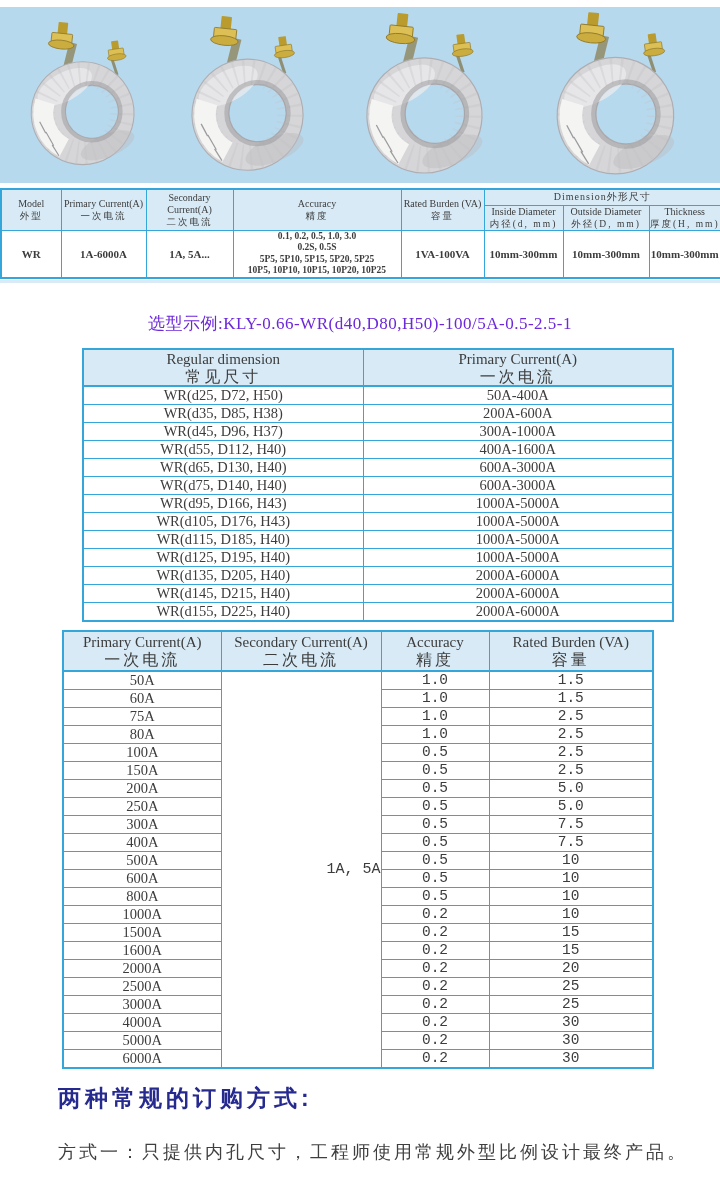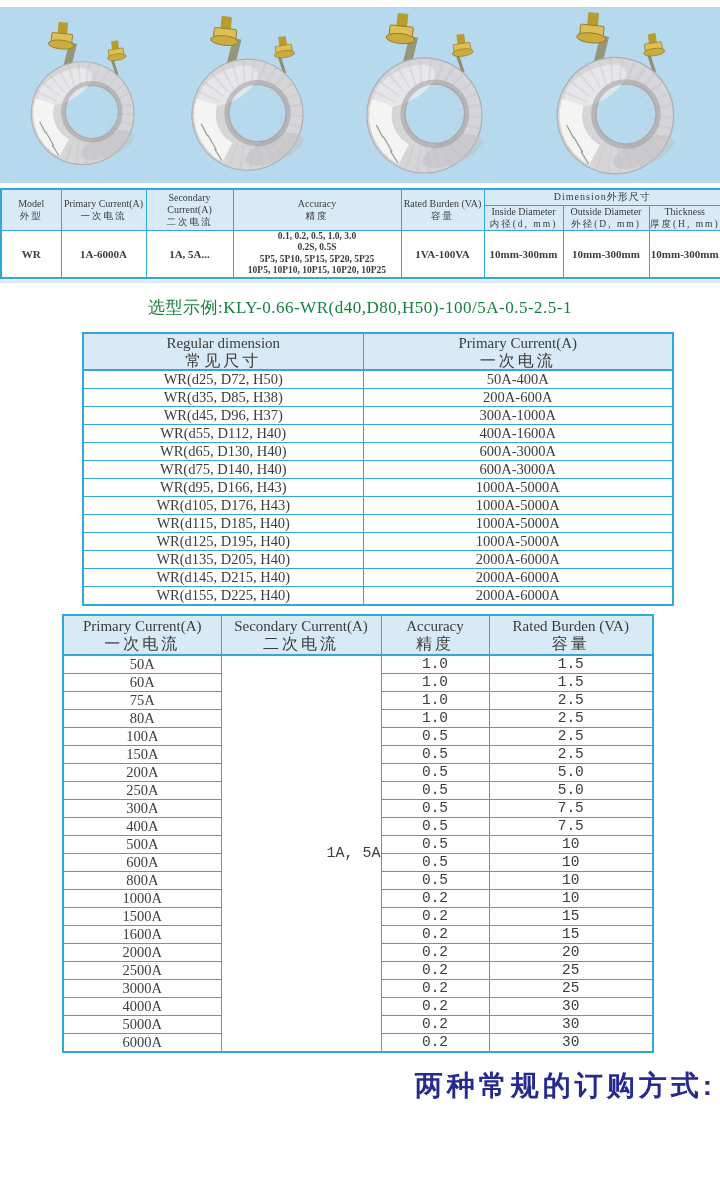--- a/index.html
+++ b/index.html
@@ -36,22 +36,22 @@
   .t1 .en1 { font-size:10px; line-height:12px; letter-spacing:0; }
   .t1 .zh1 { font-size:9.5px; line-height:12px; letter-spacing:2px; }
   .t1 .dim-group { font-size:10px; height:16px; letter-spacing:1px; }
   .t1 tbody td { height:36px; font-size:11px; font-weight:bold; }
   .t1 .acc div { font-size:9.5px; line-height:11.5px; font-weight:bold; }
 
   .sep { height:3px; width:720px; background:#d8ebf7; margin-top:1px; }
 
   
   .example {
-    margin-top:13px; text-align:center;
-    font-size:17px; color:#15803d; letter-spacing:0.5px;
+    margin-top:29px; text-align:center;
+    font-size:17px; color:#6d28d9; letter-spacing:0.5px;
   }
 
   
   .t2 { width:590px; margin:13px 0 0 82px; border:2px solid var(--border,#35a6da); }
   .t2 th { background:var(--header-fill,#d7eaf6); font-weight:normal;
            border-bottom:2px solid var(--border,#35a6da); height:37px; }
   .t2 th + th, .t2 td + td { border-left:1px solid var(--border,#35a6da); }
   .t2 td { height:17px; font-size:14.5px; border-bottom:1px solid var(--border,#35a6da); }
   .t2 tr:last-child td { border-bottom:none; }
 
@@ -62,23 +62,22 @@
   .t3 th + th { border-left:1px solid var(--border,#35a6da); }
   .t3 td { height:18px; font-size:14.5px; border-bottom:1px solid var(--border,#35a6da); }
   .t3 td + td { border-left:1px solid var(--border,#35a6da);font-family:Liberation Mono, monospace; }
   .t3 tr:last-child td { border-bottom:none;margin-top:40px; }
   .t3 td.merged { font-size:15px; border-bottom:none;text-align:right; }
 
   
   .order-title {
     margin:14px 4px 0 58px;
     font-family:"Liberation Sans","DejaVu Sans",sans-serif;
-    font-weight:bold; font-size:28px; letter-spacing:4px;
+    font-weight:bold; font-size:23px; letter-spacing:4px;
     color:var(--title-blue,#262a8f);
-    text-align:right;
   }
   .order-p {
     margin:26px 0 0 58px;
     font-size:18px; letter-spacing:3px; color:#3f3f3f;
   }
 </style>
 </head>
 <body>
 
 <div class="page">
@@ -420,14 +419,15 @@
         </tr>
         <tr>
           <td>6000A</td>
           <td>0.2</td>
           <td>30</td>
         </tr>
       </tbody>
   </table>
 
   <div class="order-title">两种常规的订购方式:</div>
+  <p class="order-p">方式一：只提供内孔尺寸，工程师使用常规外型比例设计最终产品。</p>
 
 </div>
 
 </body></html>

